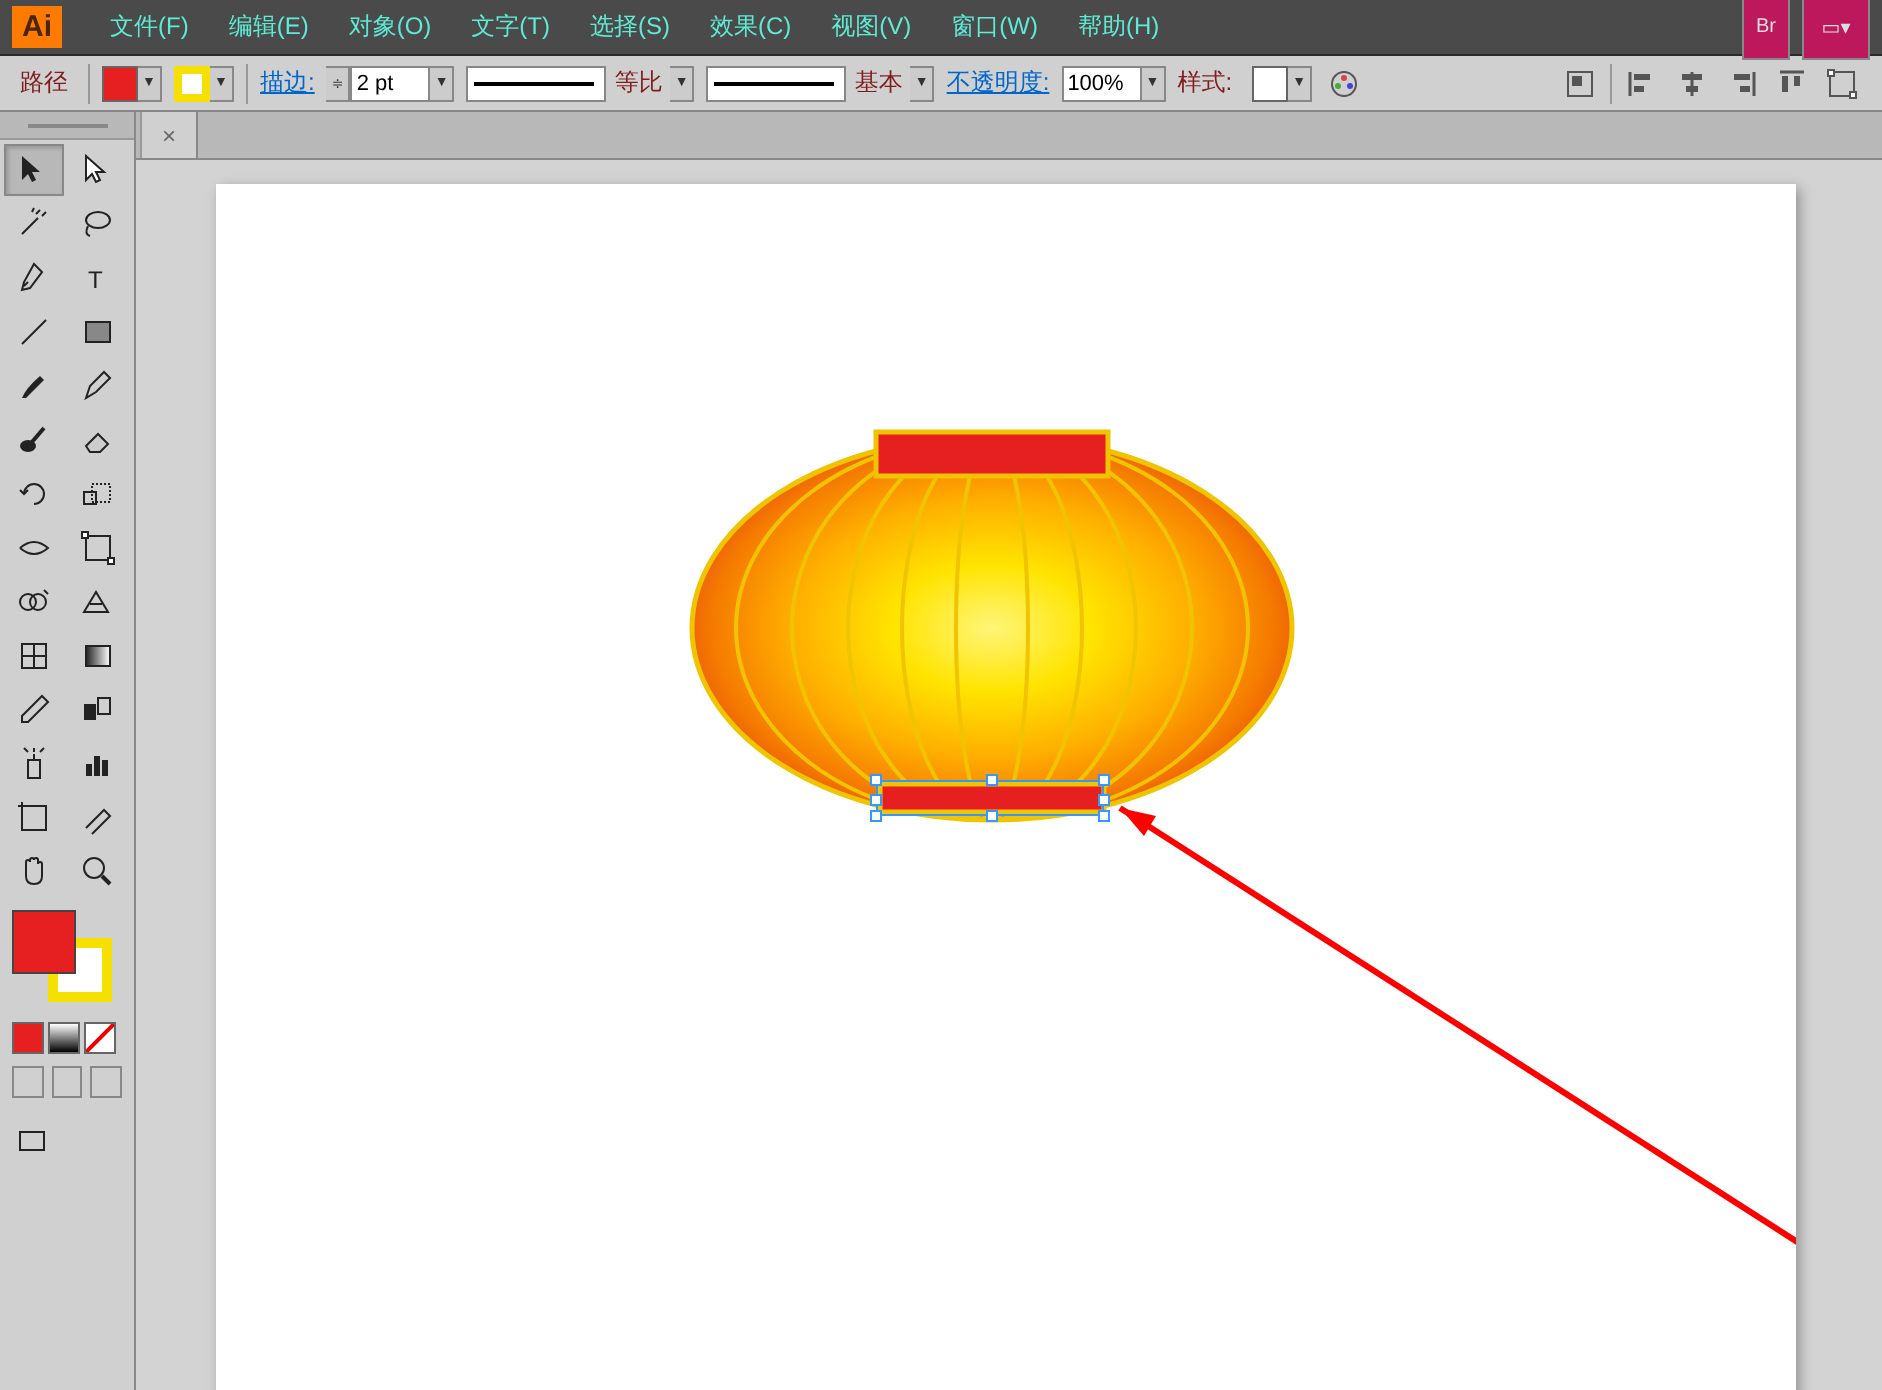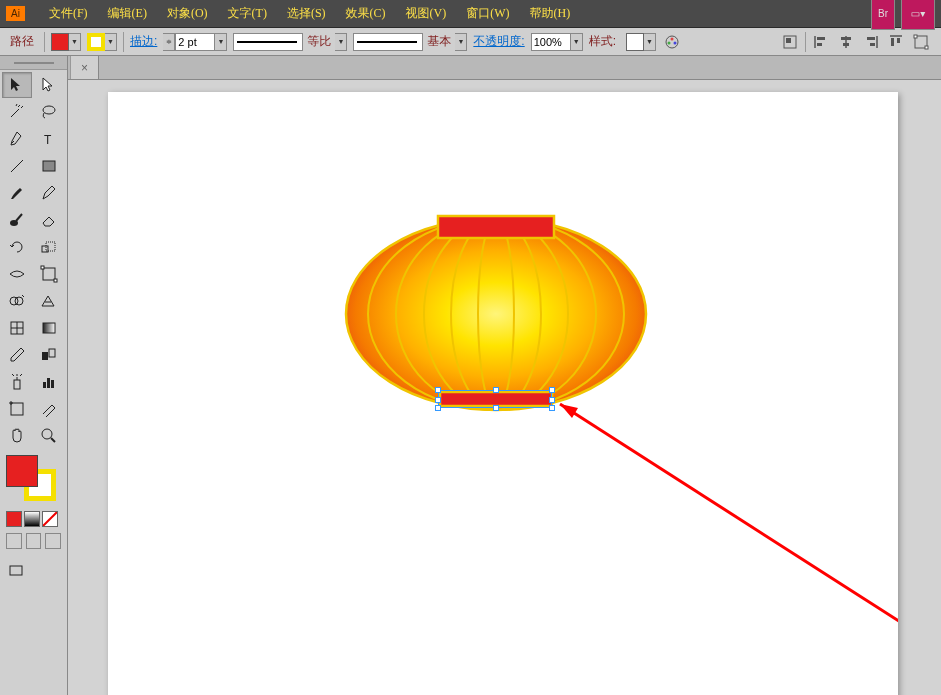--- a/index.html
+++ b/index.html
@@ -1,20 +1,20 @@
 <!DOCTYPE html>
 <html><head>
 <meta charset="utf-8">
 <style>
 * { margin: 0; padding: 0; box-sizing: border-box; font-family: "Microsoft YaHei", sans-serif; font-size: 12px; }
 body { background: #d3d3d3; width: 941px; height: 695px; overflow: hidden; position: relative; }
 
 .menubar { height: 28px; background: #4a4a4a; display: flex; align-items: center; padding: 0 6px; gap: 0; border-bottom: 1px solid #2a2a2a; }
-.ai-logo { background: #ff7b00; color: #4a2600; font-weight: normal; padding: 2px 5px; margin-right: 14px; font-size: 10px; }
-.menu-item { color: #fde047; padding: 4px 10px; cursor: pointer; font-family: Liberation Serif, serif; }
+.ai-logo { background: #ff7b00; color: #4a2600; font-weight: bold; padding: 2px 5px; margin-right: 14px; font-size: 15px; }
+.menu-item { color: #5eead4; padding: 4px 10px; cursor: pointer; }
 .menu-right { margin-left: auto; display: flex; gap: 6px; }
 .menu-icon-btn { width: 24px; height: 32px; background: #be185d; border: 1px solid #888; display: flex; align-items: center; justify-content: center; color: #ddd; font-size: 10px; }
 
 .controlbar { height: 28px; background: #d0d0d0; border-bottom: 1px solid #888; display: flex; align-items: center; padding: 0 10px; gap: 6px; }
 .controlbar .label { color: #7f1d1d; margin-right: 4px; }
 .color-swatch { width: 18px; height: 18px; border: 1px solid #666; display: inline-block; position: relative; }
 .swatch-dd { width: 12px; height: 18px; background: #ccc; border: 1px solid #888; border-left: none; display: inline-flex; align-items: center; justify-content: center; font-size: 7px; color: #333; }
 .link-lbl { color: #0066cc; text-decoration: underline; cursor: pointer; }
 .num-input { width: 40px; height: 18px; border: 1px solid #888; background: #fff; padding: 0 2px; font-size: 11px; }
 .dd-wide { width: 70px; height: 18px; border: 1px solid #888; background: #fff; display: flex; align-items: center; padding: 0 3px; font-size: 11px; }

